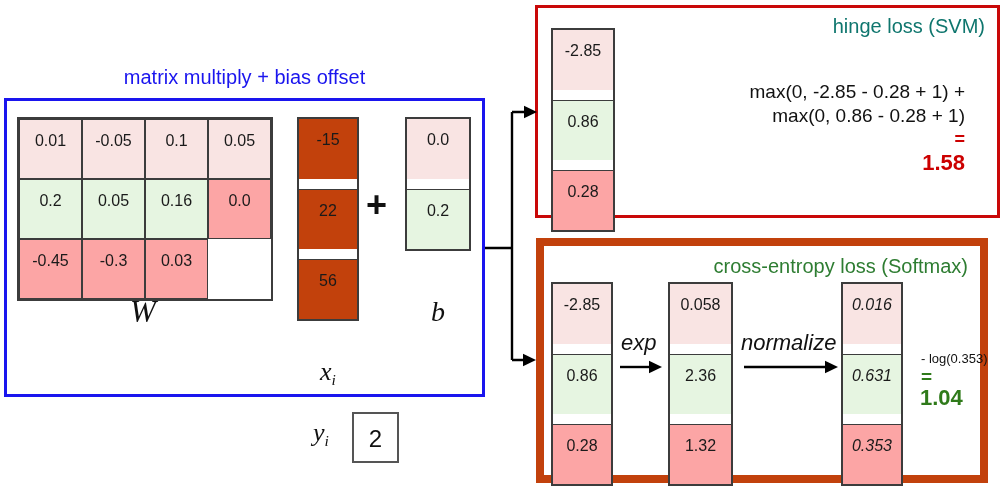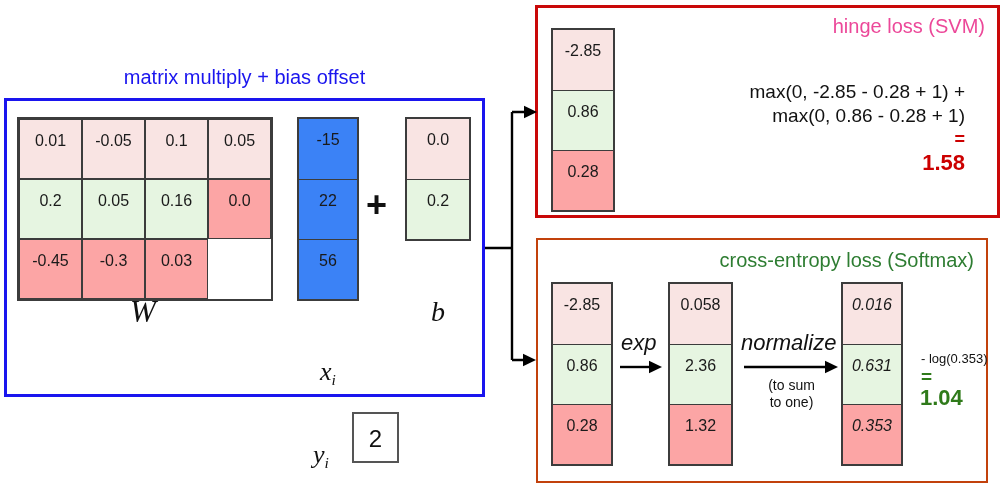--- a/index.html
+++ b/index.html
@@ -3,34 +3,34 @@
 <meta charset="utf-8">
 <style>
   html,body { margin:0; padding:0; background:#ffffff; }
   .canvas {
     position:relative; width:1005px; height:488px; background:#ffffff;
     font-family:"Liberation Sans", sans-serif; overflow:hidden;
   }
   
   .vec { position:absolute; border:2px solid #3c3c3c; background:#fff; box-sizing:border-box; }
   .vec .cell { height:60px; text-align:center; padding-top:12px; font-size:16px; color:#1a1a1a; box-sizing:border-box; }
-  .vec .cell + .cell { border-top:1.5px solid #3c3c3c; }
+  .vec .cell + .cell { border-top:1.5px solid #3c3c3c;margin-top:10px; }
   .matrix { position:absolute; display:grid; grid-template-columns:repeat(4,63px); border:2px solid #3c3c3c; box-sizing:content-box; }
   .matrix .cell { height:60px; border:0.75px solid #3c3c3c; text-align:center; padding-top:12px; font-size:16px; color:#1a1a1a; box-sizing:border-box; }
   .r0 { background:#f9e4e3; }
   .r1 { background:#e6f5e1; }
   .r2 { background:#fca5a5; }
-  .white { background:#3b82f6; }
+  .white { background:#c2410c; }
   
   .bluebox  { position:absolute; left:4px;  top:98px;  width:481px; height:299px; border:3px solid #1a15ee; box-sizing:border-box; }
   .redbox   { position:absolute; left:535px; top:5px;  width:465px; height:213px; border:3px solid #c90808; box-sizing:border-box; }
-  .greenbox { position:absolute; left:536px; top:238px; width:452px; height:245px; border:2px solid #c2410c; box-sizing:border-box; }
+  .greenbox { position:absolute; left:536px; top:238px; width:452px; height:245px; border:8px solid #c2410c; box-sizing:border-box; }
   .box-title { position:absolute; font-size:20px; white-space:nowrap; }
   .blue-title  { left:4px; top:66px; width:481px; text-align:center; color:#1a15ee; }
-  .red-title   { right:12px; top:7px; color:#ec4899; }
+  .red-title   { right:12px; top:7px; color:#0f766e; }
   .green-title { right:12px; top:9px; color:#2e7d32; }
   
   .mlabel { position:absolute; font-family:"Liberation Serif", serif; font-style:italic; color:#111; text-align:center; }
   .sub { font-size:0.6em; vertical-align:-5px; }
   
   .plus { position:absolute; left:366px; top:184px; font-size:36px; font-weight:bold; color:#111; }
   .hinge-formula { position:absolute; left:565px; top:80px; width:400px; text-align:right; color:#111; font-size:19px; line-height:24px; }
   .hinge-eq  { font-size:18px; font-weight:bold; color:#cc0000; line-height:22px; }
   .hinge-res { font-size:22px; font-weight:bold; color:#cc0000; line-height:26px; }
   .op-label { position:absolute; font-style:italic; font-size:22px; color:#111; white-space:nowrap; }
@@ -73,21 +73,21 @@
   <div class="mlabel" style="left:282px; top:357px; width:92px; font-size:26px;"><span>x</span><span class="sub">i</span></div>
 
   <div class="plus">+</div>
 
   <div class="vec" style="left:405px; top:117px; width:66px;">
     <div class="cell r0">0.0</div>
     <div class="cell r1">0.2</div>
   </div>
   <div class="mlabel" style="left:405px; top:296px; width:66px; font-size:28px;">b</div>
 
-  <div class="mlabel" style="left:296px; top:440px; width:50px; font-size:26px;font-style:italic;"><span>y</span><span class="sub">i</span></div>
+  <div class="mlabel" style="left:296px; top:418px; width:50px; font-size:26px;font-style:italic;"><span>y</span><span class="sub">i</span></div>
   <div class="ybox">2</div>
 
   <div class="redbox">
     <div class="box-title red-title">hinge loss (SVM)</div>
   </div>
   <div class="vec" style="left:551px; top:28px; width:64px;">
     <div class="cell r0">-2.85</div>
     <div class="cell r1">0.86</div>
     <div class="cell r2">0.28</div>
   </div>
@@ -106,24 +106,20 @@
     <div class="cell r1">0.86</div>
     <div class="cell r2">0.28</div>
   </div>
   <div class="op-label" style="left:621px; top:330px;">exp</div>
   <div class="vec" style="left:668px; top:282px; width:65px;">
     <div class="cell r0">0.058</div>
     <div class="cell r1">2.36</div>
     <div class="cell r2">1.32</div>
   </div>
   <div class="op-label" style="left:741px; top:330px;">normalize</div>
-  <div class="sum-note">
-    <div>(to sum</div>
-    <div>to one)</div>
-  </div>
   <div class="vec" style="left:841px; top:282px; width:62px;font-style:italic;">
     <div class="cell r0">0.016</div>
     <div class="cell r1">0.631</div>
     <div class="cell r2">0.353</div>
   </div>
   <div class="log-expr">- log(0.353)</div>
   <div class="soft-eq">=</div>
   <div class="soft-res">1.04</div>
 
   <svg class="arrows" width="1005" height="488">

